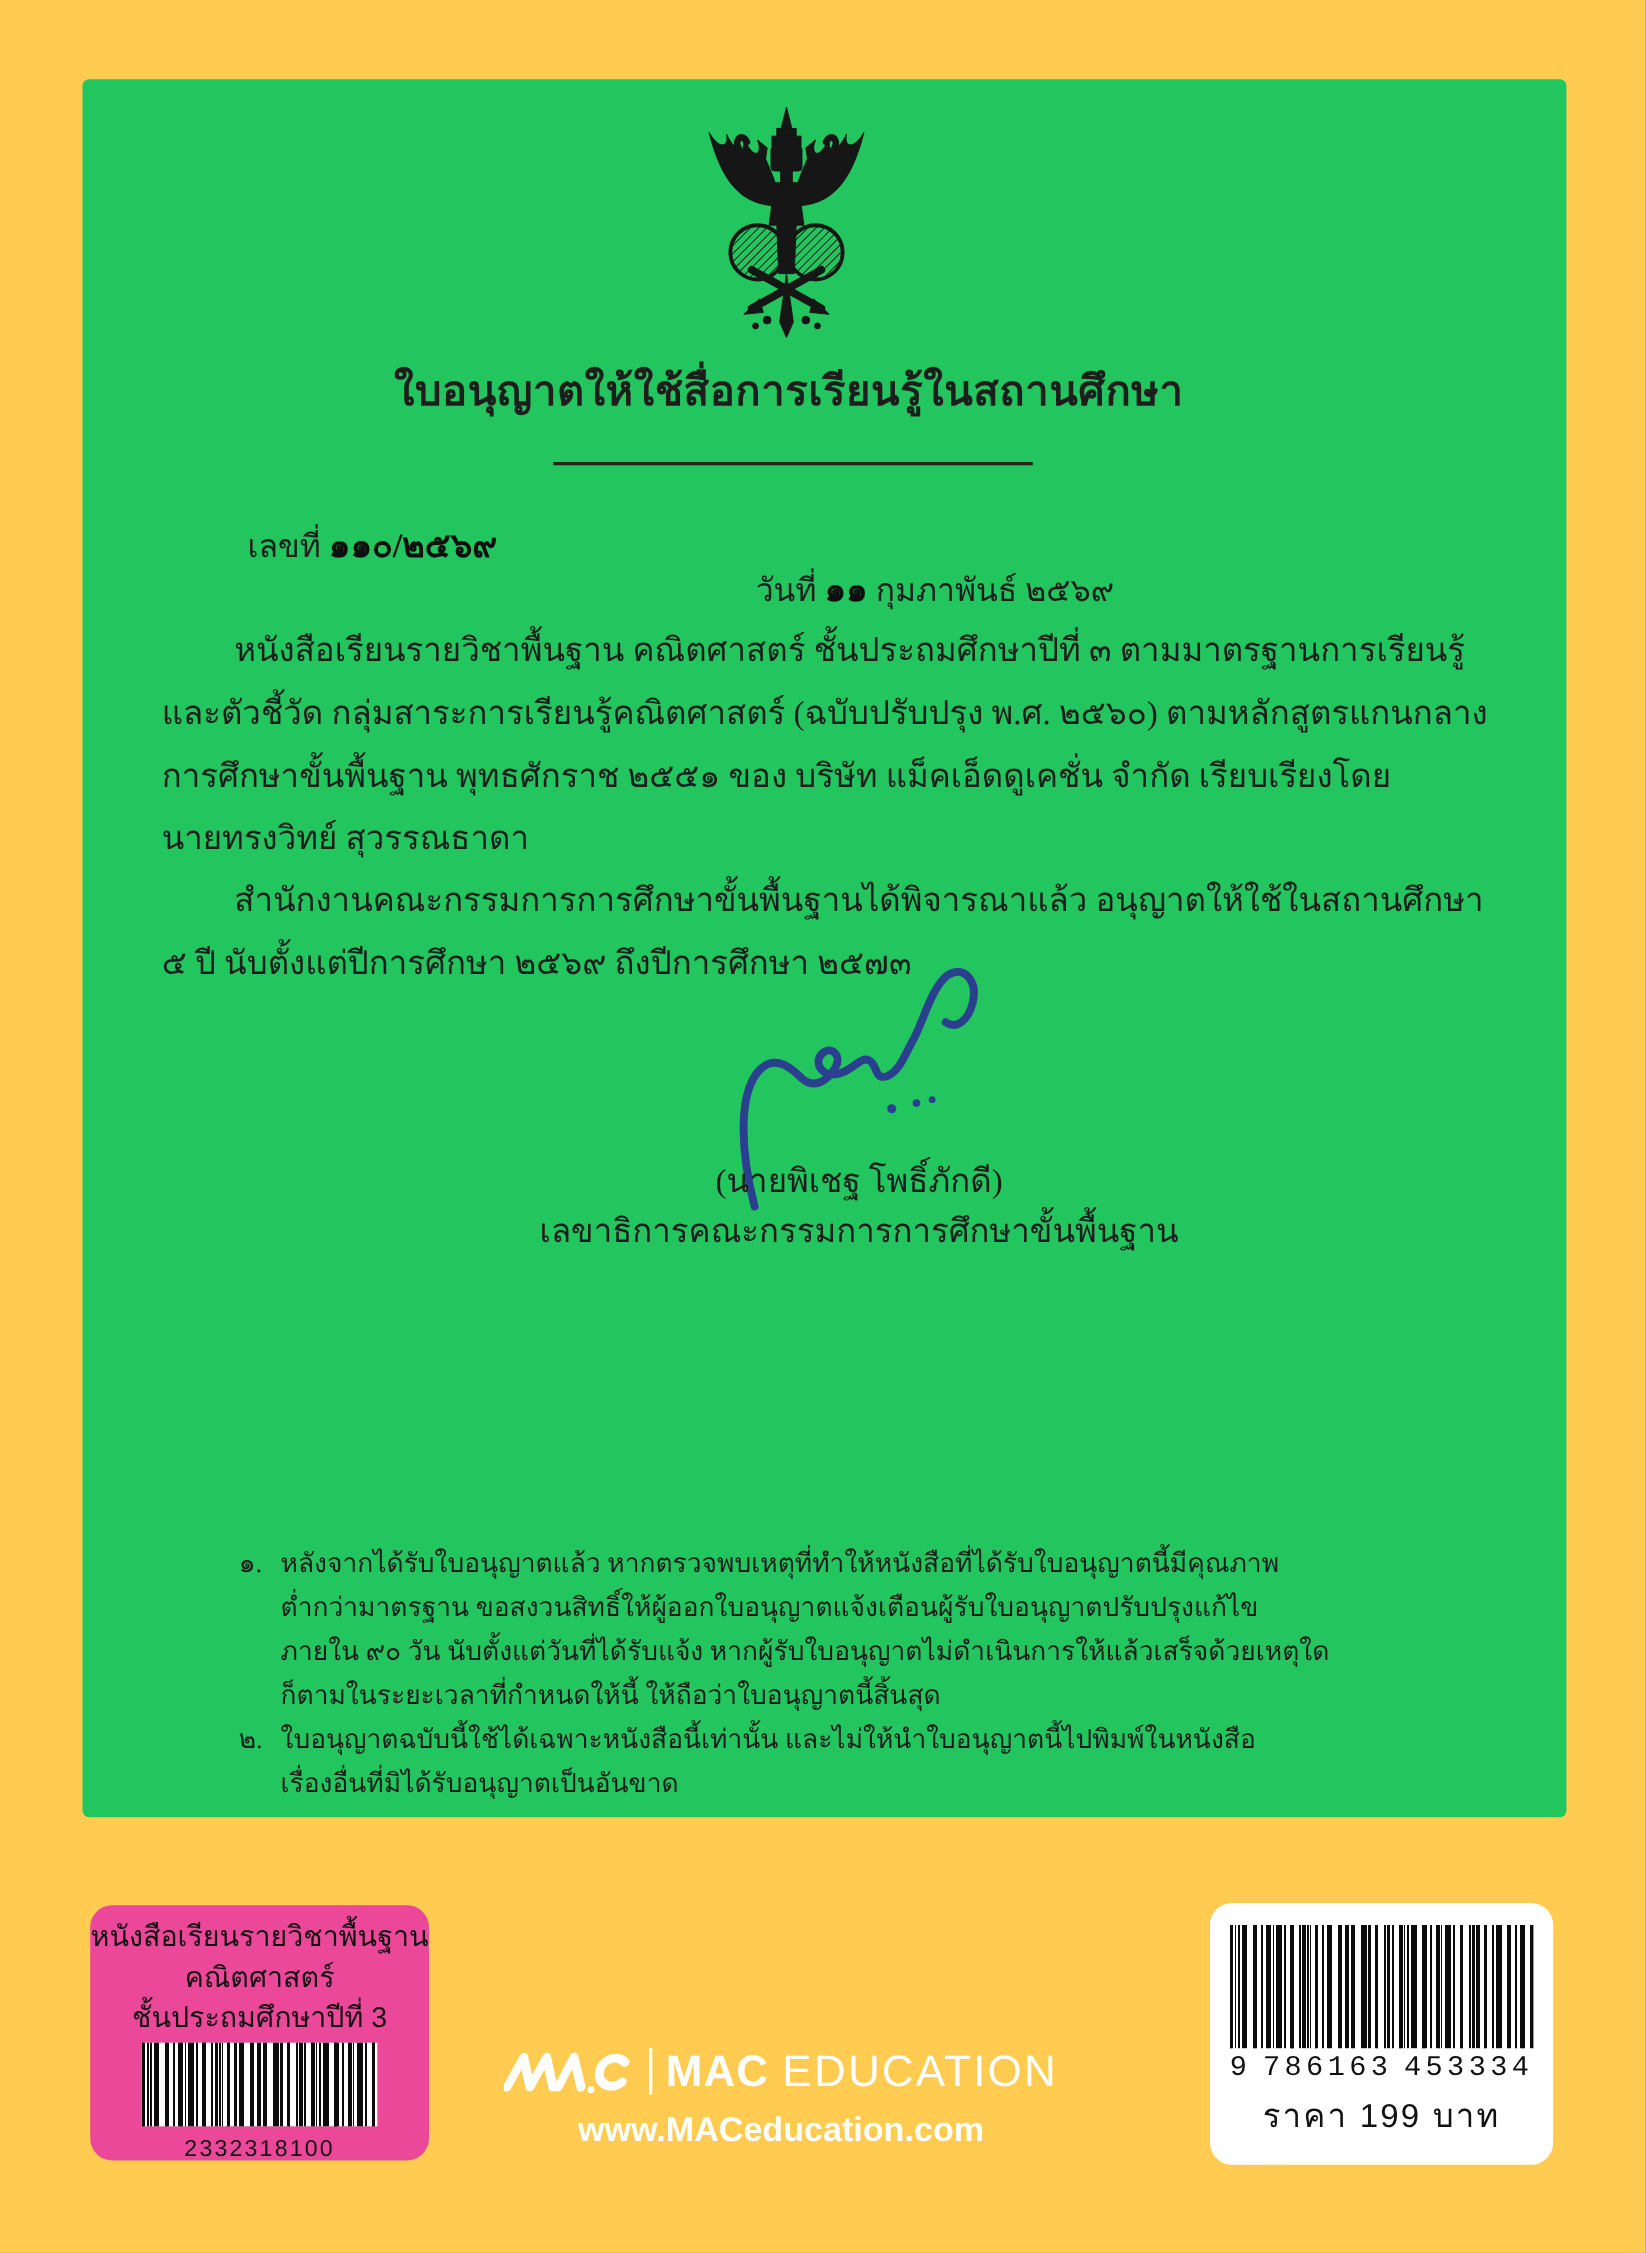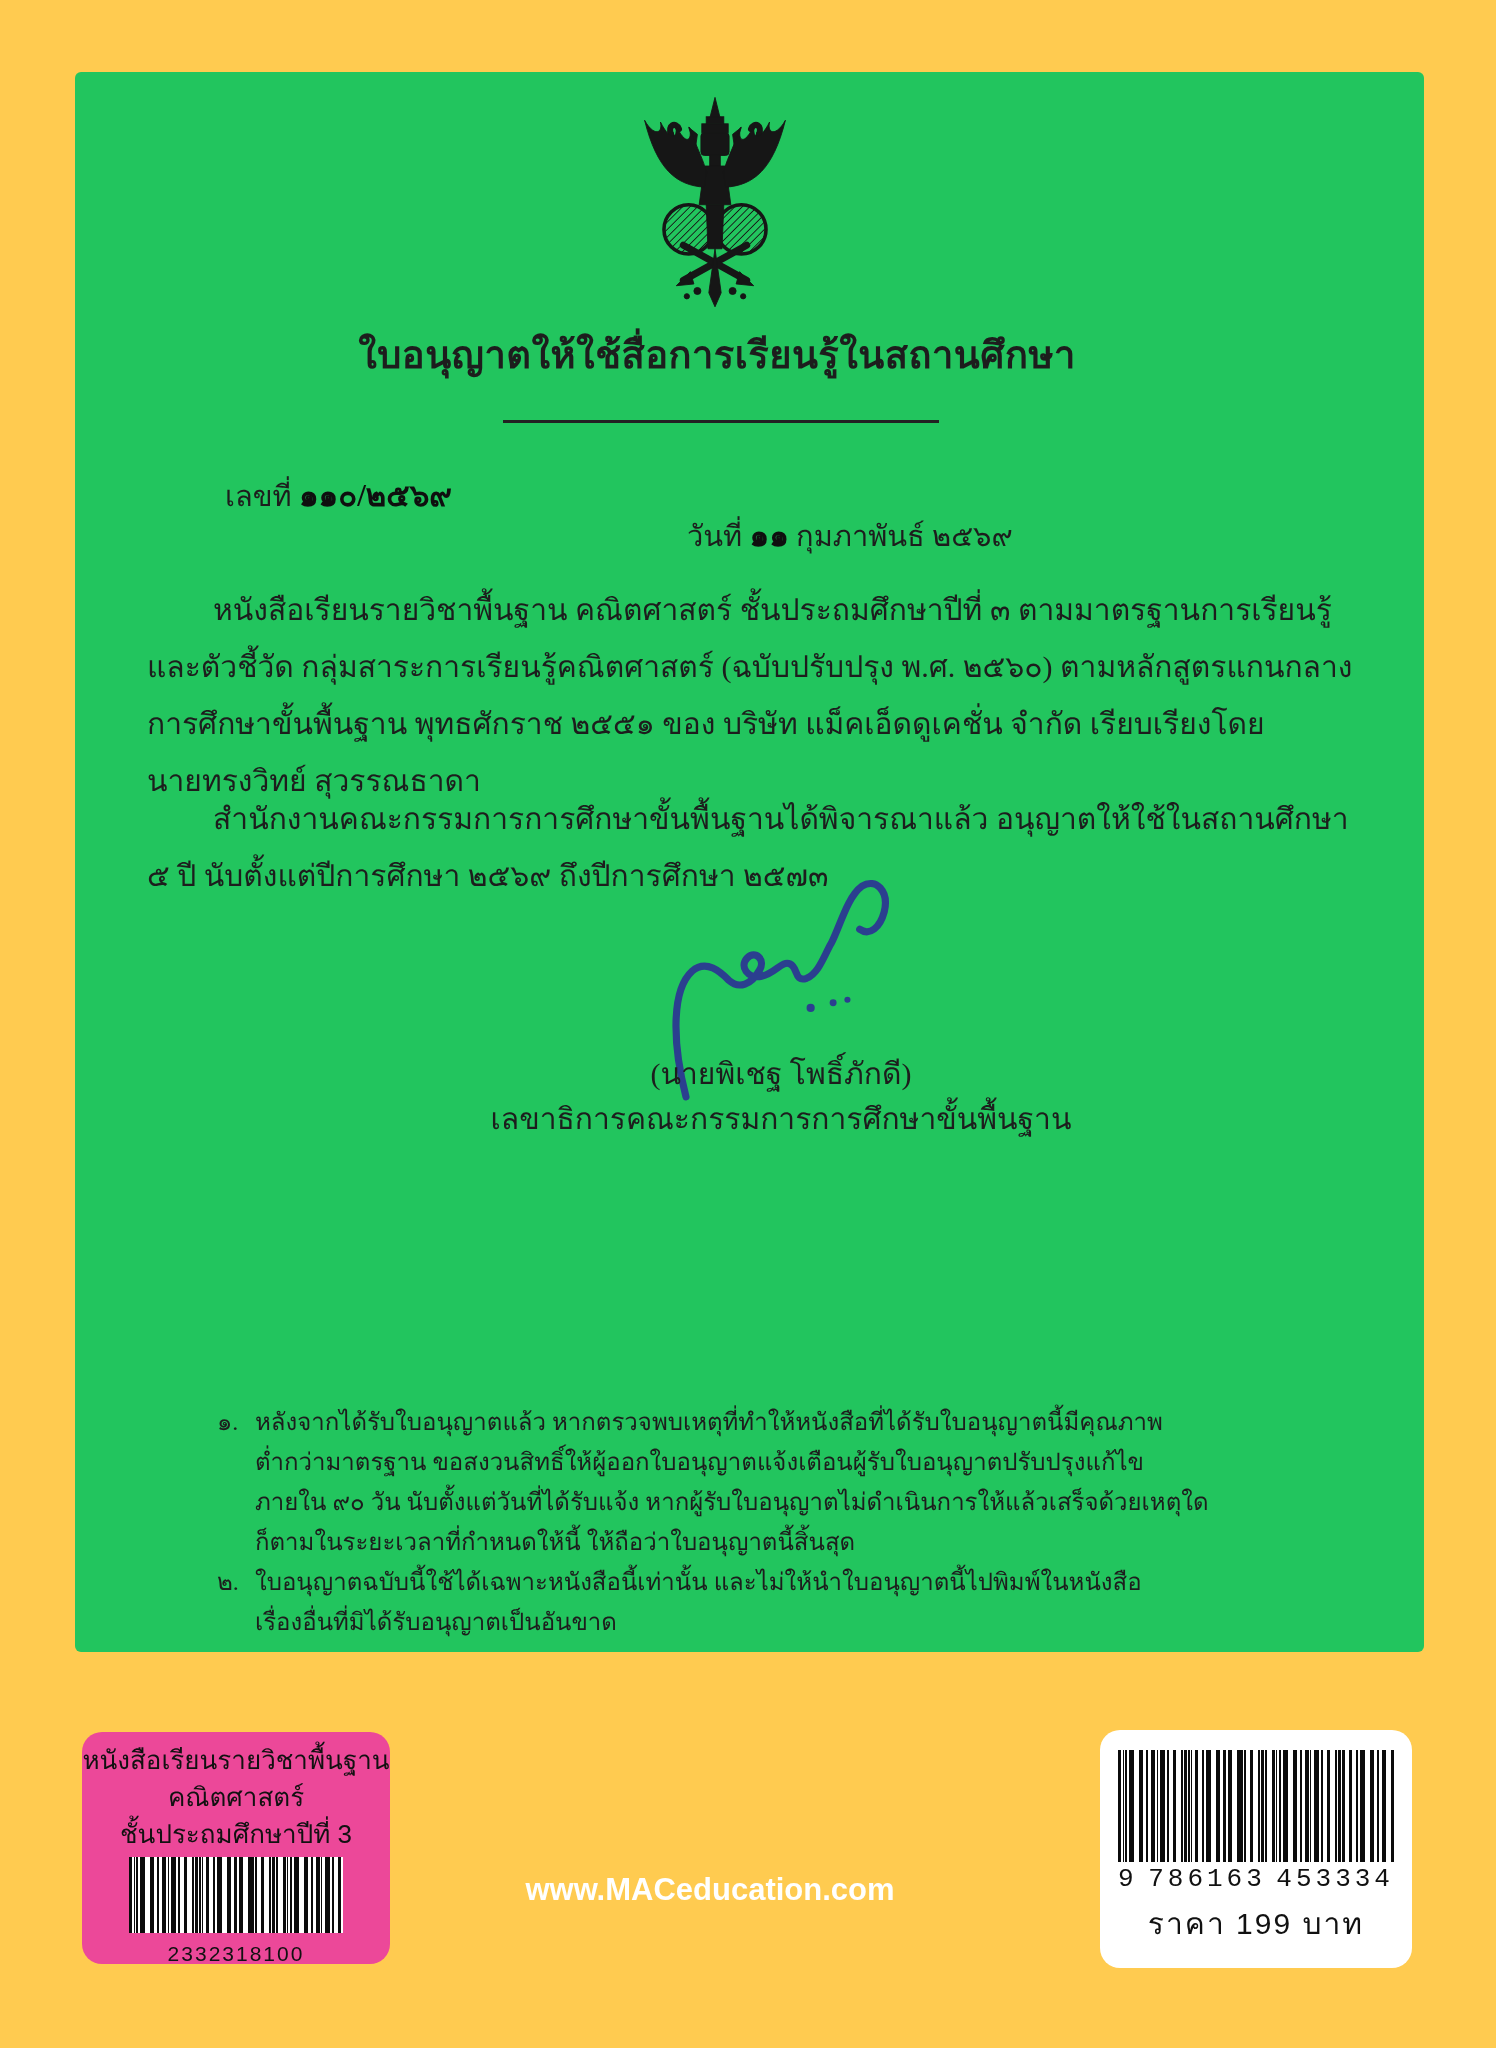--- a/index.html
+++ b/index.html
@@ -19,21 +19,21 @@
     font-size:38px;font-weight:700;letter-spacing:.5px;
   }
   .rule{position:absolute;left:428px;top:348px;width:436px;height:3px;background:#222;}
   .doc-no{position:absolute;left:150px;top:398px;font-size:29px;}
   .date-line{position:absolute;left:612px;top:438px;font-size:29px;}
   .stamp{font-weight:700;font-size:31px;color:#0f0f0f;}
   .para{
     position:absolute;left:72px;width:1212px;font-size:30px;line-height:57px;
     white-space:pre-line;text-indent:66px;
   }
-  .para1{top:509px;}
+  .para1{top:491px;}
   .para2{top:718px;}
   .signature{position:absolute;left:580px;top:798px;width:250px;height:235px;}
   .signer{position:absolute;left:400px;width:612px;text-align:center;font-size:30px;}
   .signer-name{top:978px;}
   .signer-title{top:1023px;}
   .notes{position:absolute;left:142px;top:1330px;width:1170px;display:flex;font-size:24px;line-height:40px;}
   .notes-label{width:183px;font-weight:700;flex:none;}
   .note-items{flex:1;}
   .note{display:flex;}
   .note-no{width:38px;flex:none;}
@@ -177,20 +177,33 @@
 
 <div class="book-box">
   <div>หนังสือเรียนรายวิชาพื้นฐาน</div>
   <div>คณิตศาสตร์</div>
   <div>ชั้นประถมศึกษาปีที่ 3</div>
   <div class="barcode book-barcode"></div>
   <div class="book-code">2332318100</div>
 </div>
 
 <div class="brand">
+  <div class="brand-row">
+    <svg class="brand-mark" viewBox="0 0 150 52">
+      <g transform="skewX(-8)" stroke="#fff" stroke-width="10" fill="none" stroke-linecap="round" stroke-linejoin="round">
+        <path d="M10 44 L24 10 L36 44 L50 10 L62 44"></path>
+        <path d="M68 44 L81 10 L94 44"></path>
+        <path d="M140 16 A16 16 0 1 0 140 38"></path>
+      </g>
+      <circle cx="99" cy="47" r="4" fill="#fff"></circle>
+    </svg>
+    <div class="brand-bar"></div>
+    <span class="brand-bold">MAC</span>
+      <span class="brand-light">EDUCATION</span>
+  </div>
   <div class="brand-site">www.MACeducation.com</div>
 </div>
 
 <div class="isbn-box">
   <div class="barcode isbn-barcode"></div>
   <div class="isbn-digits">
     <span>9</span>
     <span>786163</span>
     <span>453334</span>
   </div>

